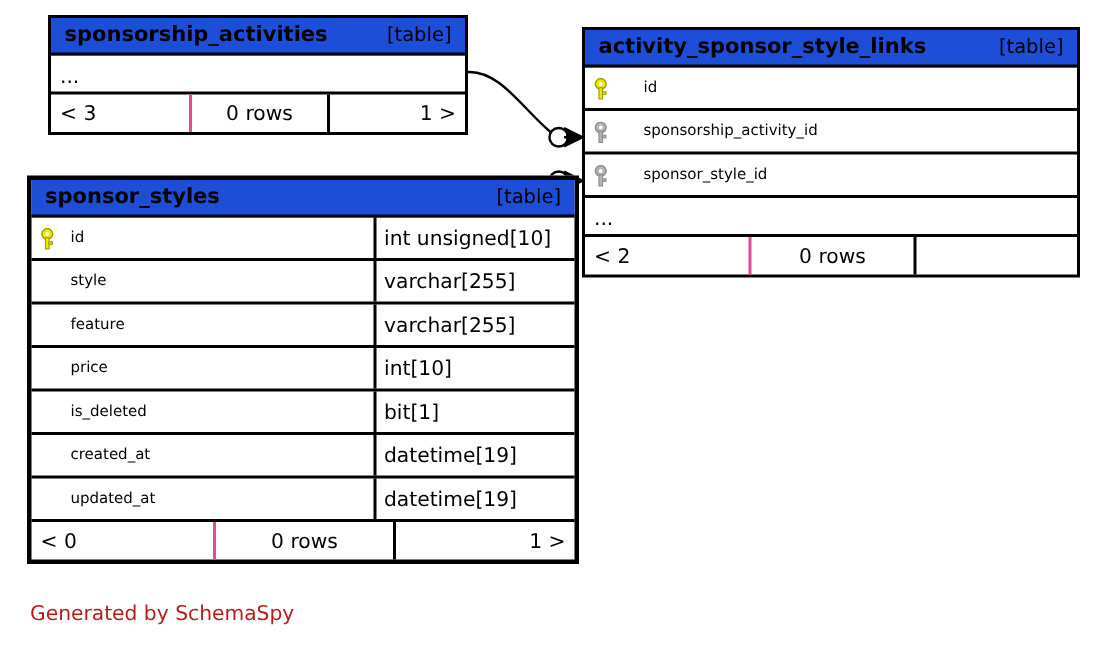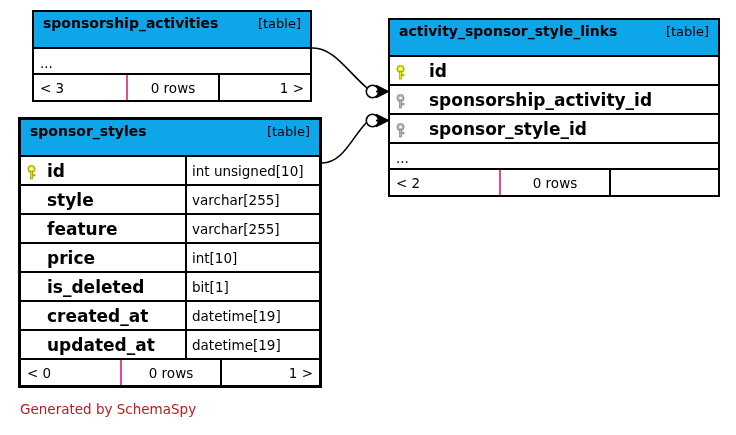--- a/index.html
+++ b/index.html
@@ -29,23 +29,23 @@
     background: #ffffff;
     border: 2px solid #000000;
     z-index: 2;
   }
   .er-table.thick { border-width: 3px; }
 
   .er-header {
     display: flex;
     align-items: center;
     justify-content: space-between;
-    background: #0ea5e9;
+    background: #1d4ed8;
     border-bottom: 2px solid #000000;
-    padding: 3px 9px 16px 9px;
+    padding: 3px 9px 4px 9px;
     box-sizing: border-box;
   }
   .er-title {
     font-weight: bold;
     font-size: 14px;
     color: #000000;
     white-space: nowrap;
   }
   .er-tag {
     font-size: 13px;
@@ -62,25 +62,24 @@
     min-height: 29px;
   }
   .er-row:last-of-type { border-bottom: none; }
 
   .er-col-name {
     display: flex;
     align-items: center;
     flex: 1 1 auto;
     padding: 0 6px 0 6px;
     box-sizing: border-box;
-    font-size: 17px;
+    font-size: 10px;
     color: #000000;
     white-space: nowrap;
     overflow: hidden;
-    font-weight: bold;
   }
   .er-col-type {
     display: flex;
     align-items: center;
     box-sizing: border-box;
     border-left: 2px solid #000000;
     padding: 0 5px;
     font-size: 13.5px;
     color: #000000;
     white-space: nowrap;
@@ -178,21 +177,21 @@
 
     <div class="er-ellipsis">...</div>
 
     <div class="er-footer">
       <span class="fcell prev">&lt; 3</span>
       <span class="fcell rows">0 rows</span>
       <span class="fcell next">1 &gt;</span>
     </div>
   </div>
 
-  <div class="er-table thick" id="tbl-sponsor-styles" style="left:18px; top:117px; width:304px;">
+  <div class="er-table thick" id="tbl-sponsor-styles" style="left:18px; top:117px; width:368px;">
 
     <div class="er-header">
       <span class="er-title">sponsor_styles</span>
       <span class="er-tag">[table]</span>
     </div>
 
     <div class="er-row">
       <span class="er-col-name">
         <span class="keyicon">
           <svg width="13" height="15" viewBox="0 0 13 15">

